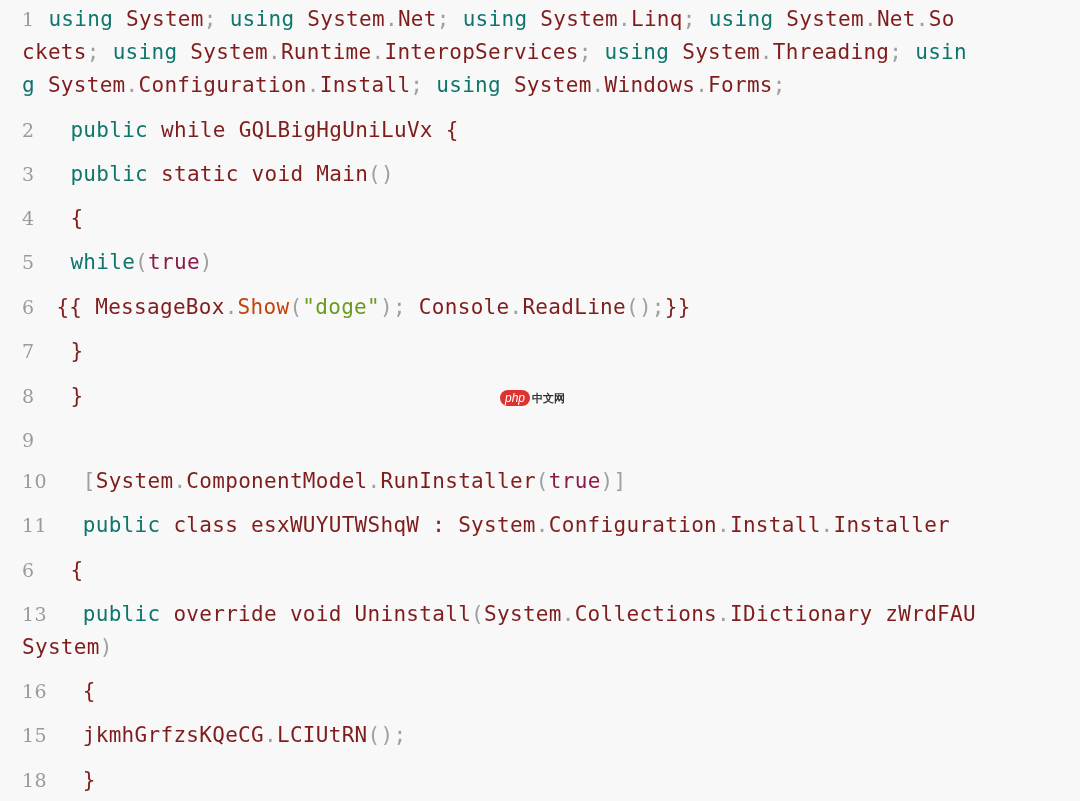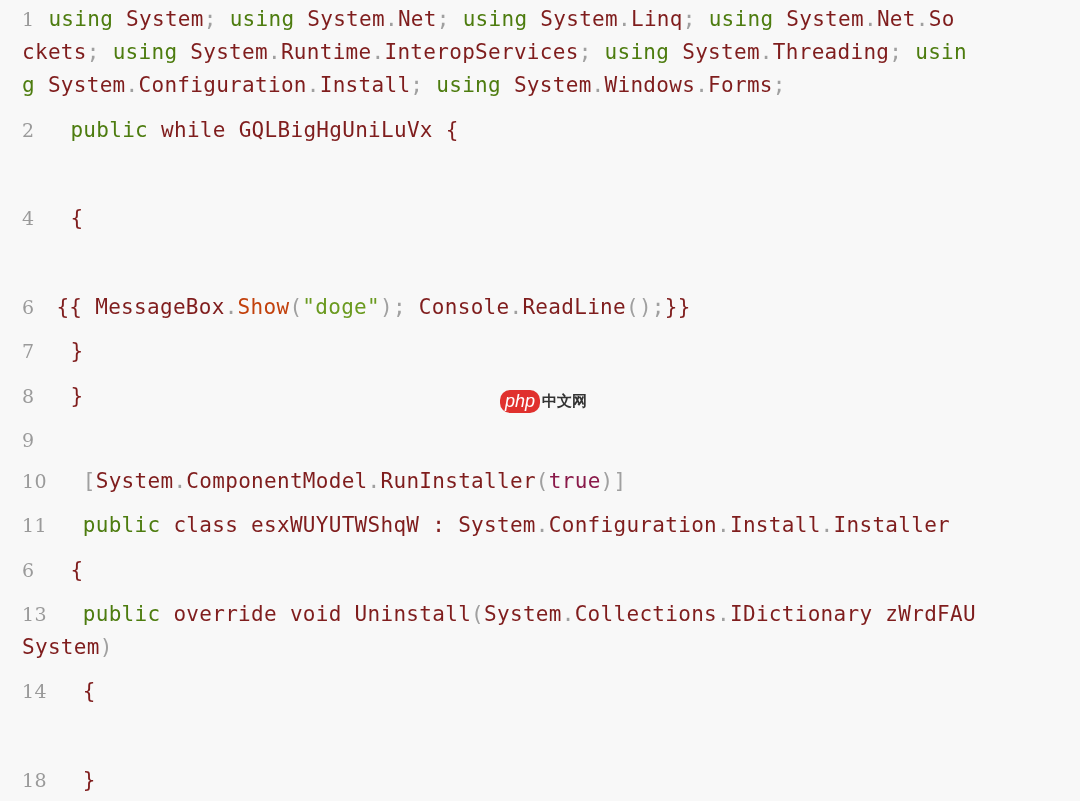--- a/index.html
+++ b/index.html
@@ -5,49 +5,52 @@
   html, body { margin:0; padding:0; }
   body {
     width:1080px; height:801px; overflow:hidden;
     background:#f8f8f8;
     font-family:"DejaVu Sans Mono","Liberation Mono",monospace;
     color:#383a42;
   }
   .code { position:relative; width:1080px; height:801px; }
   .line { position:absolute; left:0; white-space:pre; font-size:21px; line-height:33px; letter-spacing:0.3px; }
   .ln { font-family:"DejaVu Serif","Liberation Serif",serif; color:#9a9a9a; font-size:19px; }
-  .kw { color:#4d7c0f; }
+  .kw { color:#0f766e; }
   .lit { color:#8a1a4a; }
   .str { color:#6a9a1f; }
   .fn { color:#c2410c; }
   .pun { color:#a0a0a0; }
   .id { color:#7f1d1d; }
   .wm { position:absolute; left:500px; top:390px; display:flex; align-items:center; gap:2px; }
-  .wm .php { background:#e0312e; color:#fff; font-family:"Liberation Sans",sans-serif; font-style:italic; font-size:18px; border-radius:10px; padding:1px 5px; }
-  .wm .cn { font-family:"DejaVu Sans",sans-serif; font-size:15px; color:#333; font-weight:bold; }
+  .wm .php { background:#e0312e; color:#fff; font-family:"Liberation Sans",sans-serif; font-style:italic; font-size:12px; border-radius:10px; padding:1px 5px; }
+  .wm .cn { font-family:"DejaVu Sans",sans-serif; font-size:11px; color:#333; font-weight:bold; }
 </style>
 </head>
 <body>
 
 <div class="code">
   <div class="line" style="top:3px;left:22px"><span class="ln">1</span><span style="display:inline-block;width:14px"></span><span class="content"><span class="kw">using</span><span class="id"> System</span><span class="pun">;</span><span class="id"> </span><span class="kw">using</span><span class="id"> System</span><span class="pun">.</span><span class="id">Net</span><span class="pun">;</span><span class="id"> </span><span class="kw">using</span><span class="id"> System</span><span class="pun">.</span><span class="id">Linq</span><span class="pun">;</span><span class="id"> </span><span class="kw">using</span><span class="id"> System</span><span class="pun">.</span><span class="id">Net</span><span class="pun">.</span><span class="id">So</span></span></div>
   <div class="line" style="top:36px;left:22px"><span class="content"><span class="id">ckets</span><span class="pun">;</span><span class="id"> </span><span class="kw">using</span><span class="id"> System</span><span class="pun">.</span><span class="id">Runtime</span><span class="pun">.</span><span class="id">InteropServices</span><span class="pun">;</span><span class="id"> </span><span class="kw">using</span><span class="id"> System</span><span class="pun">.</span><span class="id">Threading</span><span class="pun">;</span><span class="id"> </span><span class="kw">usin</span></span></div>
   <div class="line" style="top:69px;left:22px"><span class="content"><span class="kw">g</span><span class="id"> System</span><span class="pun">.</span><span class="id">Configuration</span><span class="pun">.</span><span class="id">Install</span><span class="pun">;</span><span class="id"> </span><span class="kw">using</span><span class="id"> System</span><span class="pun">.</span><span class="id">Windows</span><span class="pun">.</span><span class="id">Forms</span><span class="pun">;</span></span></div>
 
   <div class="line" style="top:114px;left:22px"><span class="ln">2</span><span style="display:inline-block;width:36px"></span><span class="content"><span class="kw">public</span><span class="id"> while GQLBigHgUniLuVx {</span></span></div>
+  <div class="line" style="top:158px;left:22px"><span class="ln">3</span><span style="display:inline-block;width:36px"></span><span class="content"><span class="kw">public</span><span class="id"> static void Main</span><span class="pun">()</span></span></div>
   <div class="line" style="top:202px;left:22px"><span class="ln">4</span><span style="display:inline-block;width:36px"></span><span class="content"><span class="id">{</span></span></div>
+  <div class="line" style="top:246px;left:22px"><span class="ln">5</span><span style="display:inline-block;width:36px"></span><span class="content"><span class="kw">while</span><span class="pun">(</span><span class="lit">true</span><span class="pun">)</span></span></div>
   <div class="line" style="top:291px;left:22px"><span class="ln">6</span><span style="display:inline-block;width:22px"></span><span class="content"><span class="id">{{ MessageBox</span><span class="pun">.</span><span class="fn">Show</span><span class="pun">(</span><span class="str">"doge"</span><span class="pun">); </span><span class="id">Console</span><span class="pun">.</span><span class="id">ReadLine</span><span class="pun">();</span><span class="id">}}</span></span></div>
   <div class="line" style="top:335px;left:22px"><span class="ln">7</span><span style="display:inline-block;width:36px"></span><span class="content"><span class="id">}</span></span></div>
   <div class="line" style="top:380px;left:22px"><span class="ln">8</span><span style="display:inline-block;width:36px"></span><span class="content"><span class="id">}</span></span></div>
   <div class="line" style="top:424px;left:22px"><span class="ln">9</span></div>
   <div class="line" style="top:465px;left:22px"><span class="ln">10</span><span style="display:inline-block;width:36px"></span><span class="content"><span class="pun">[</span><span class="id">System</span><span class="pun">.</span><span class="id">ComponentModel</span><span class="pun">.</span><span class="id">RunInstaller</span><span class="pun">(</span><span class="lit">true</span><span class="pun">)]</span></span></div>
   <div class="line" style="top:509px;left:22px"><span class="ln">11</span><span style="display:inline-block;width:36px"></span><span class="content"><span class="kw">public</span><span class="id"> class esxWUYUTWShqW : System</span><span class="pun">.</span><span class="id">Configuration</span><span class="pun">.</span><span class="id">Install</span><span class="pun">.</span><span class="id">Installer</span></span></div>
   <div class="line" style="top:554px;left:22px"><span class="ln">6</span><span style="display:inline-block;width:36px"></span><span class="content"><span class="id">{</span></span></div>
   <div class="line" style="top:598px;left:22px"><span class="ln">13</span><span style="display:inline-block;width:36px"></span><span class="content"><span class="kw">public</span><span class="id"> override void Uninstall</span><span class="pun">(</span><span class="id">System</span><span class="pun">.</span><span class="id">Collections</span><span class="pun">.</span><span class="id">IDictionary zWrdFAU</span></span></div>
   <div class="line" style="top:631px;left:22px"><span class="content"><span class="id">System</span><span class="pun">)</span></span></div>
-  <div class="line" style="top:675px;left:22px"><span class="ln">14</span><span style="display:inline-block;width:36px"></span><span class="content"><span class="id">{</span></span></div>
+  <div class="line" style="top:675px;left:22px"><span class="ln">16</span><span style="display:inline-block;width:36px"></span><span class="content"><span class="id">{</span></span></div>
+  <div class="line" style="top:719px;left:22px"><span class="ln">15</span><span style="display:inline-block;width:36px"></span><span class="content"><span class="id">jkmhGrfzsKQeCG</span><span class="pun">.</span><span class="id">LCIUtRN</span><span class="pun">();</span></span></div>
   <div class="line" style="top:764px;left:22px"><span class="ln">18</span><span style="display:inline-block;width:36px"></span><span class="content"><span class="id">}</span></span></div>
 
   <div class="wm">
     <span class="php">php</span>
     <span class="cn">中文网</span>
   </div>
 </div>
 
 </body></html>

